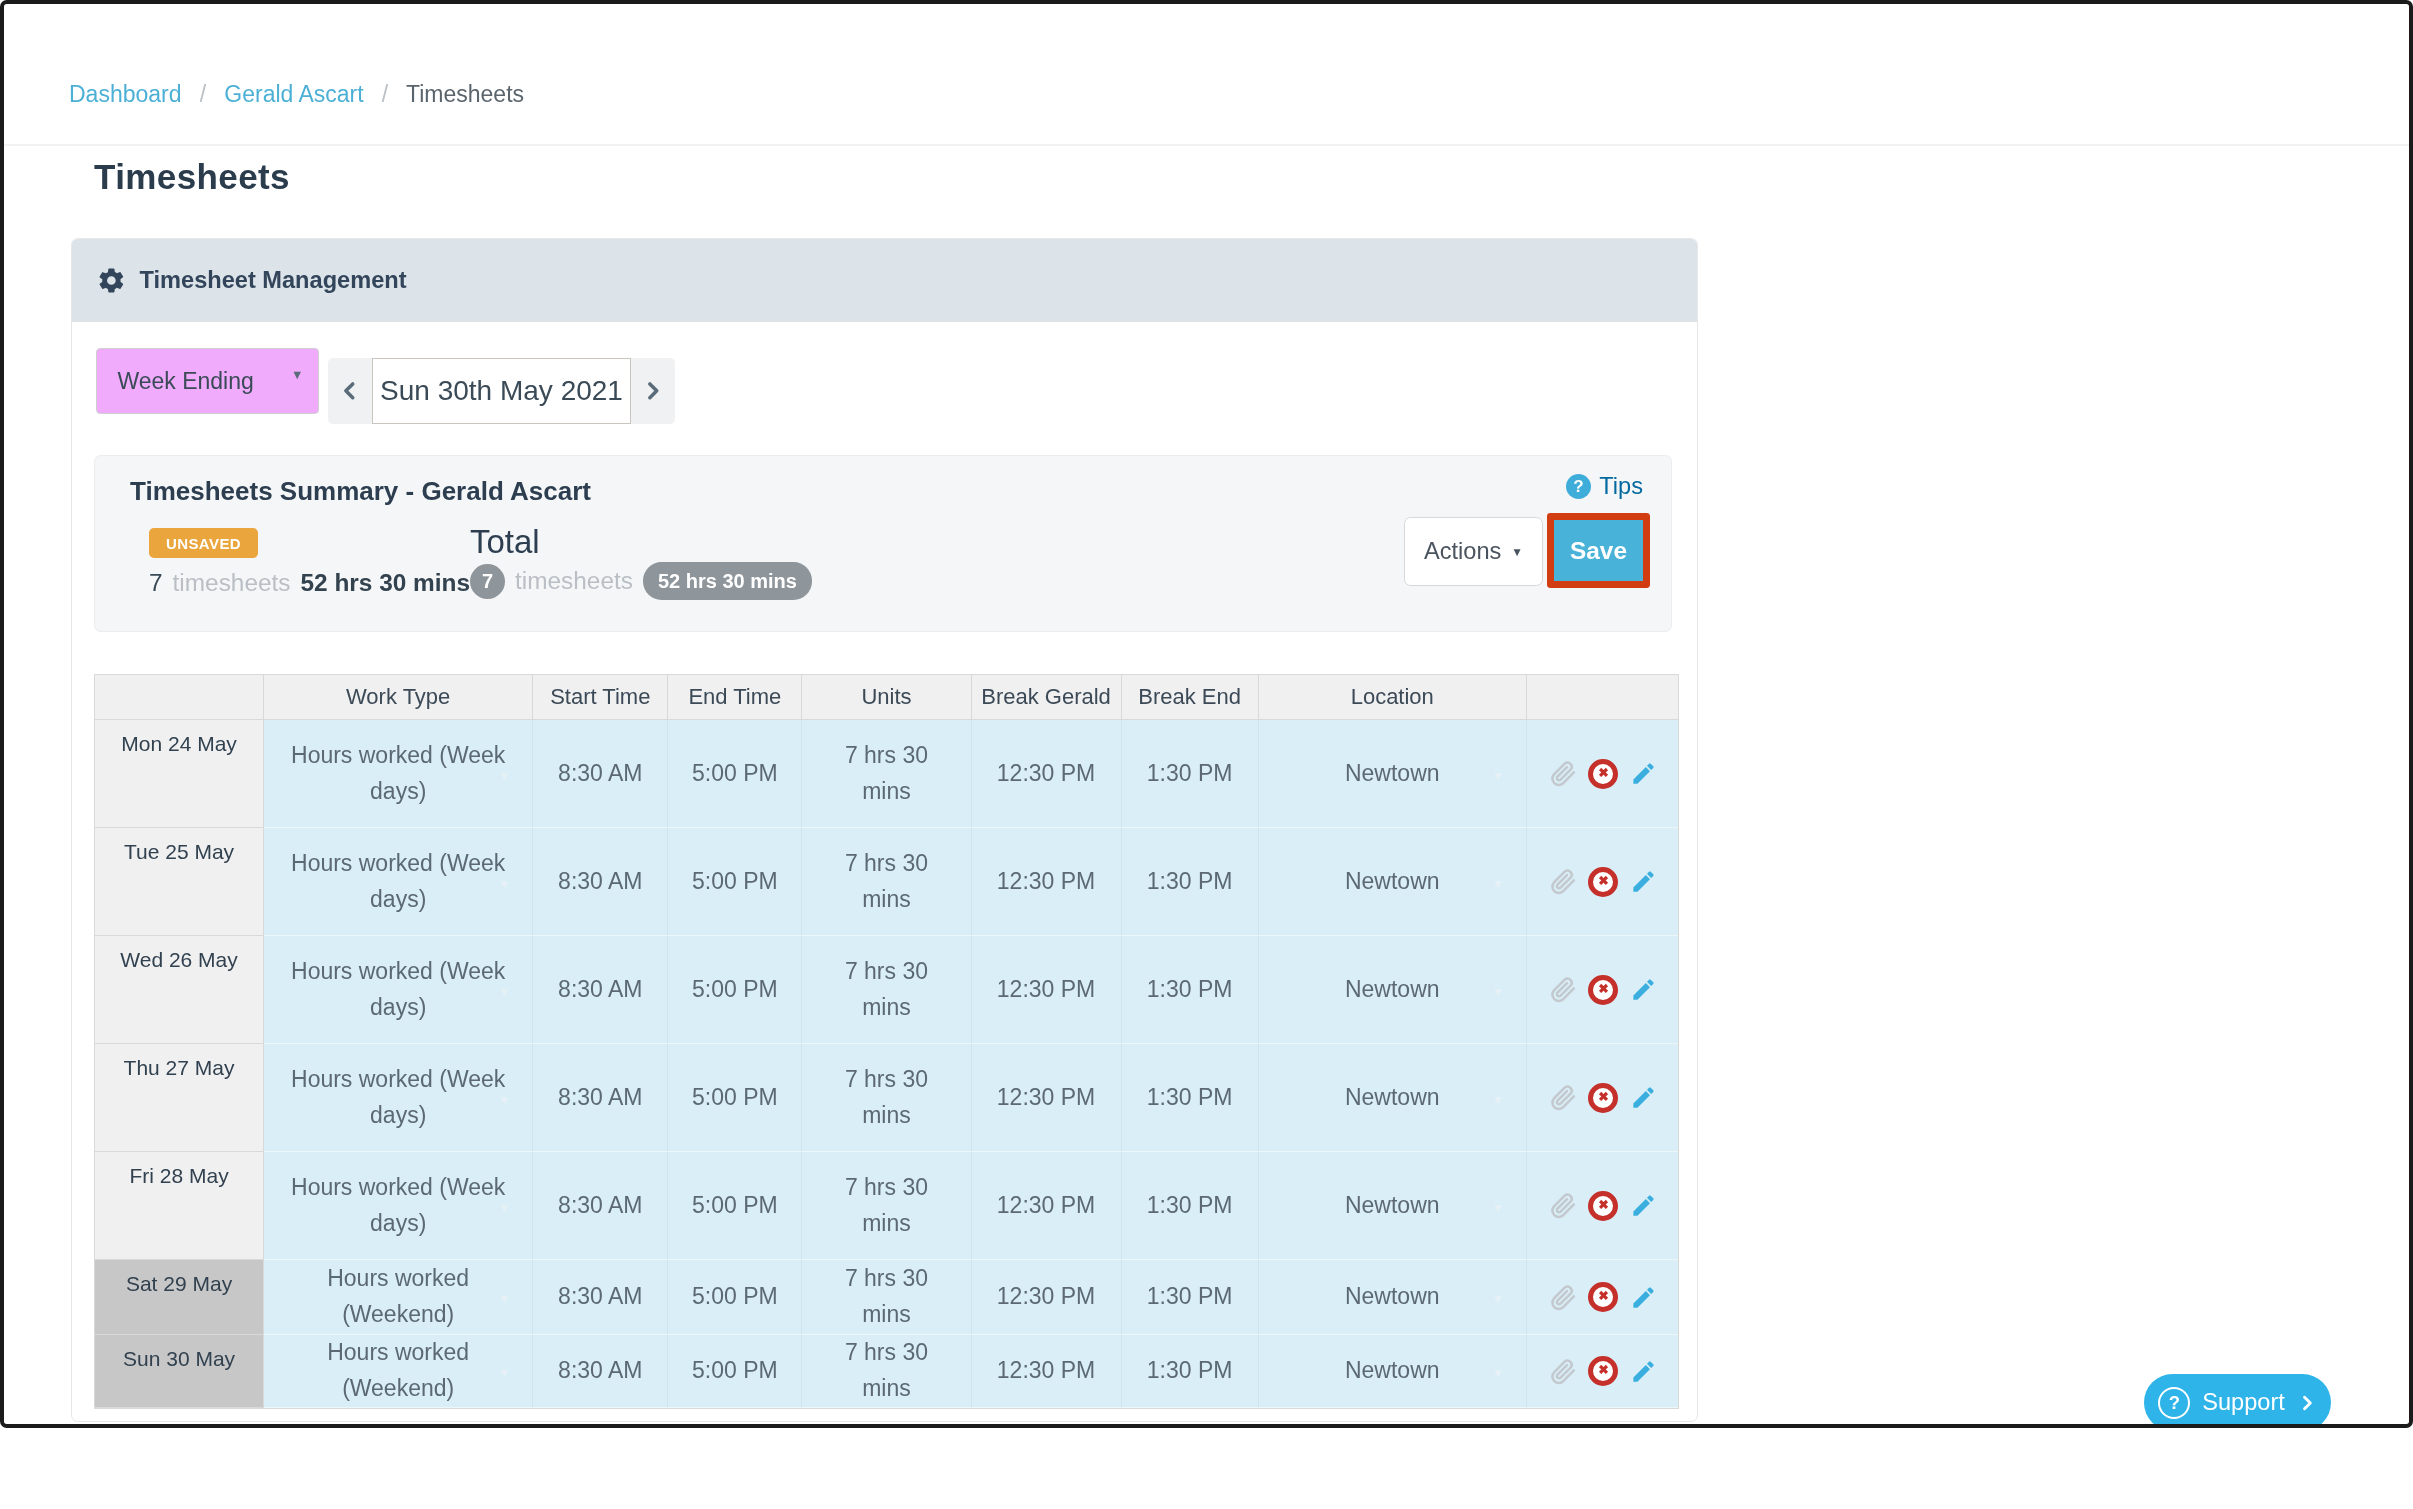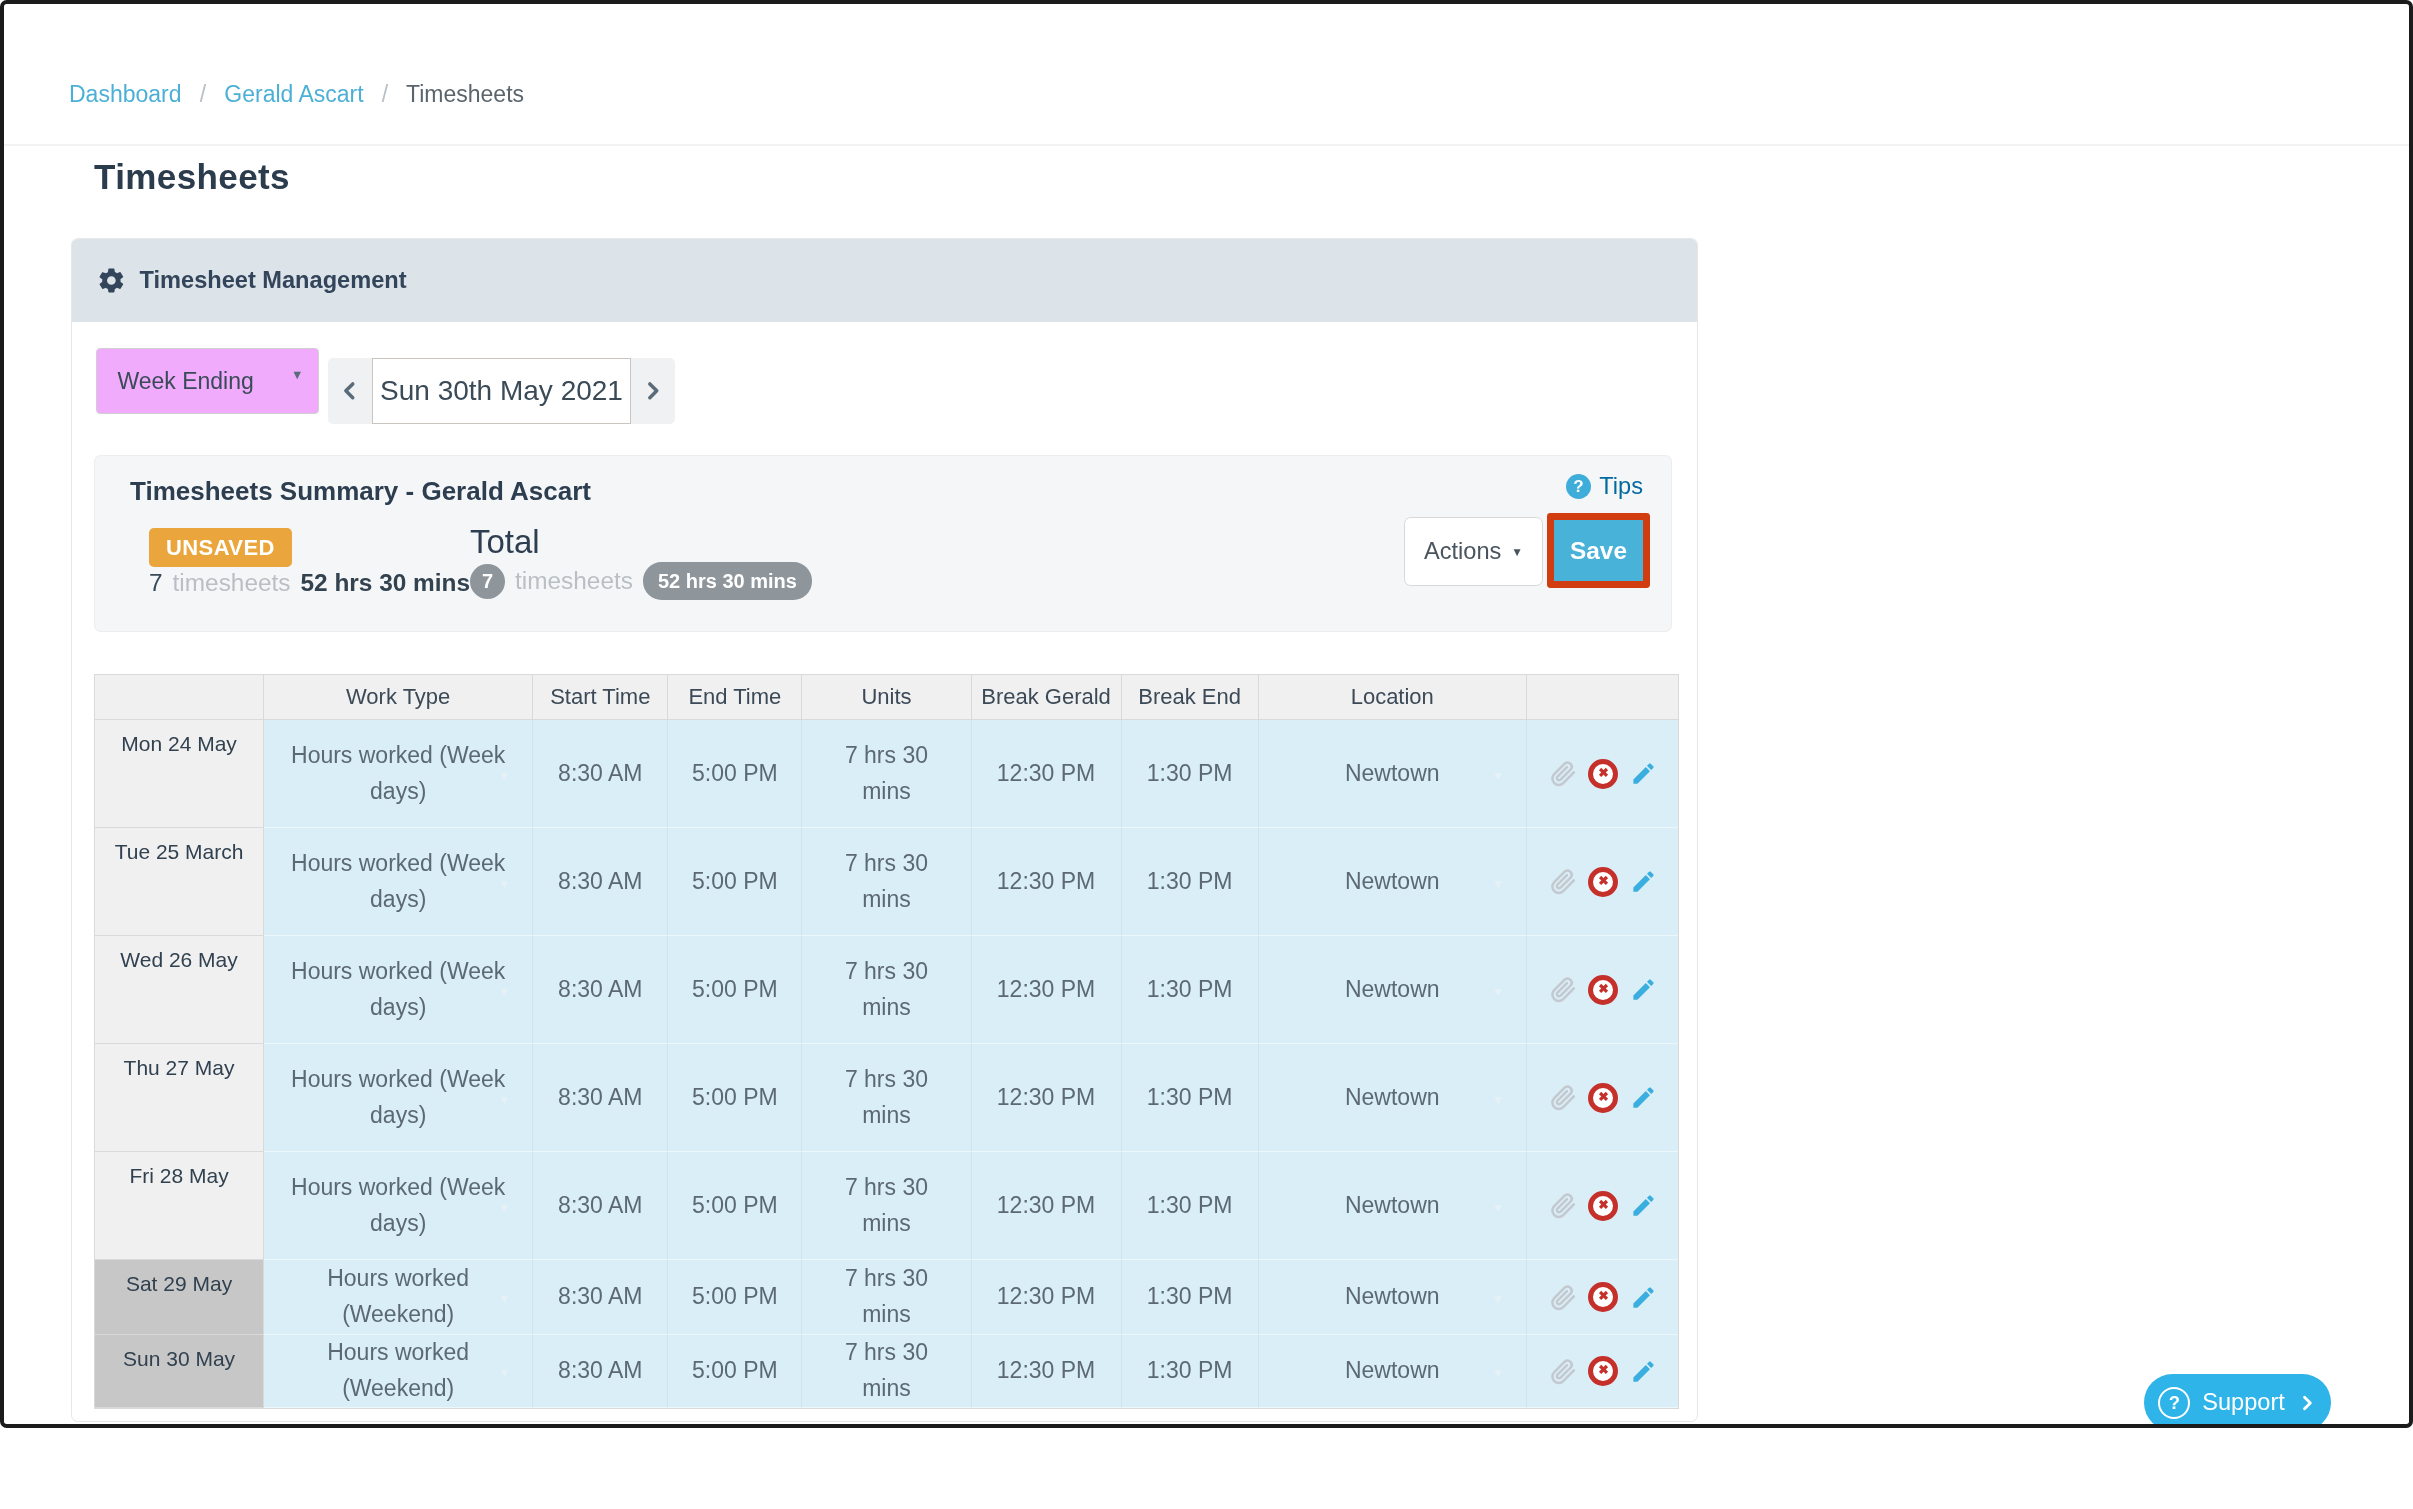--- a/index.html
+++ b/index.html
@@ -32,21 +32,21 @@
   .date-nav-btn svg { width:23.6px; height:23.6px; }
   .date-box { flex:1; background:#fff; border:0.8px solid #cac5bf; display:flex; align-items:center; justify-content:center; font-size:28px; color:#3a4a57; cursor:pointer; }
 
   
   .summary { position:absolute; left:22px; top:216px; width:1578px; height:177px; background:#f5f6f7; border:0.8px solid #ececec; border-radius:6.7px; }
   .summary-title { position:absolute; left:35px; top:20px; font-size:26px; font-weight:bold; color:#2c3e50; }
   .tips { position:absolute; right:28px; top:17px; display:flex; align-items:center; gap:8.4px; cursor:pointer; }
   .tips .tips-circle { width:25px; height:25px; border-radius:50%; background:#3fadda; color:#fff; font-size:17px; font-weight:bold; display:flex; align-items:center; justify-content:center; }
   .tips .tips-label { font-size:23.6px; color:#0369a1; }
 
-  .status-badge { position:absolute; left:54px; top:72px; background:#eaa63c; color:#fff; font-size:22px; font-weight:bold; letter-spacing:0.4px; padding:6.7px 17px; border-radius:5px; }
+  .status-badge { position:absolute; left:54px; top:72px; background:#eaa63c; color:#fff; font-size:15px; font-weight:bold; letter-spacing:0.4px; padding:6.7px 17px; border-radius:5px; }
   .total-label { position:absolute; left:375px; top:67px; font-size:33px; font-weight:normal; color:#2c3e50; }
 
   .counts { position:absolute; left:54px; top:113px; font-size:24.4px; color:#394a57; display:flex; align-items:center; gap:10px; white-space:nowrap; }
   .counts .muted { color:#b9bfc5; }
   .counts .strong { font-weight:bold; color:#33424f; }
 
   .total-counts { position:absolute; left:375px; top:106px; display:flex; align-items:center; gap:10px; font-size:24.4px; white-space:nowrap; }
   .total-counts .count-circle { width:35px; height:35px; border-radius:50%; background:#8e959b; color:#fff; font-size:20px; font-weight:bold; display:flex; align-items:center; justify-content:center; }
   .total-counts .muted { color:#b9bfc5; }
   .total-counts .count-pill { background:#8e959b; color:#fff; font-size:20px; font-weight:bold; padding:7.6px 15px; border-radius:18.5px; }
@@ -205,21 +205,21 @@
                 <span class="delete-icon">✖</span>
                 <span class="edit-icon">
                   <svg viewBox="0 0 24 24" fill="#3aaede">
                     <path d="M3 17.4V21h3.6L17.7 9.9l-3.6-3.6L3 17.4zM20.7 7c.4-.4.4-1 0-1.4l-2.3-2.3a1 1 0 0 0-1.4 0l-1.9 1.9 3.7 3.7L20.7 7z"></path>
                   </svg>
                 </span>
               </span>
             </td>
           </tr>
           <tr style="height: 108px;">
-            <td class="day-cell"><span>Tue 25 March</span></td>
+            <td class="day-cell"><span>Tue 25 May</span></td>
             <td class="cell"><span>Hours worked (Week days)</span><span class="cell-caret">▼</span></td>
             <td class="cell"><span>8:30 AM</span></td>
             <td class="cell"><span>5:00 PM</span></td>
             <td class="cell"><span>7 hrs 30 mins</span></td>
             <td class="cell"><span>12:30 PM</span></td>
             <td class="cell"><span>1:30 PM</span></td>
             <td class="cell"><span>Newtown</span><span class="cell-caret">▼</span></td>
             <td class="cell actions">
               <span class="icon-row">
                 <span class="paperclip-icon">

